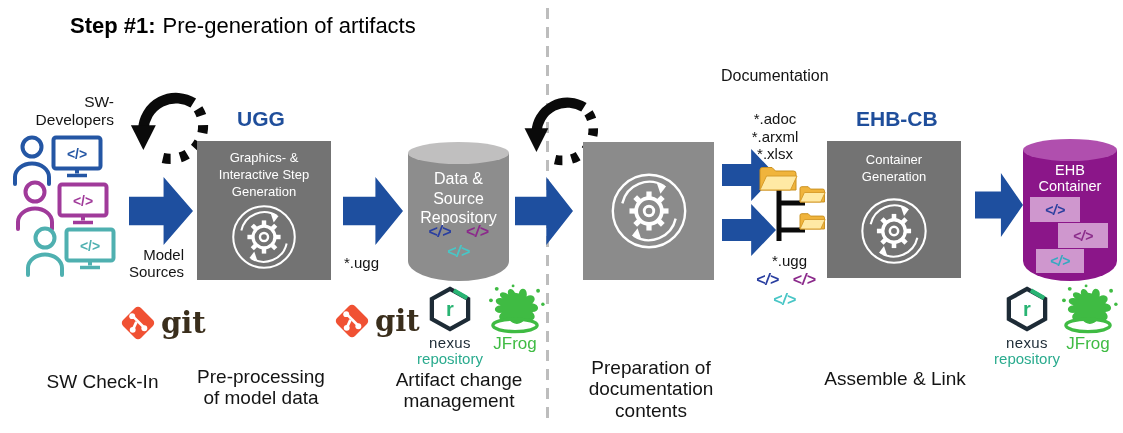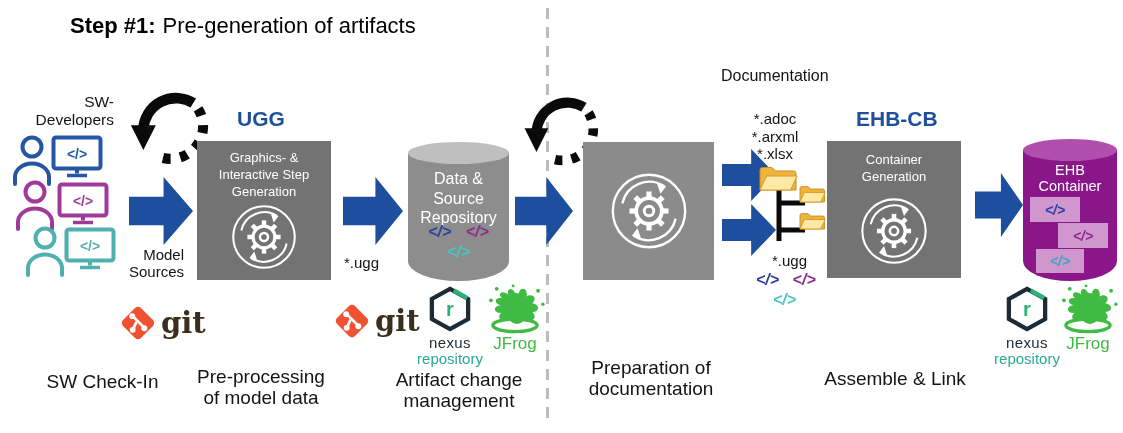--- a/index.html
+++ b/index.html
@@ -339,16 +339,17 @@
           <circle cx="30" cy="2" r="1.5"></circle>
       </g>
       <ellipse cx="32" cy="43" rx="23" ry="6.5" fill="none" stroke="#3fbb43" stroke-width="3.5"></ellipse>
     </svg>
     <div class="jfrog-word">JFrog</div>
   </div>
 
   <div class="abs caption" style="left:578px;top:357px;width:146px;">
     <div>Preparation of</div>
     <div>documentation</div>
+    <div>contents</div>
   </div>
   <div class="abs caption" style="left:820px;top:368px;width:150px;">Assemble &amp; Link</div>
 
 </div>
 
 </body></html>

